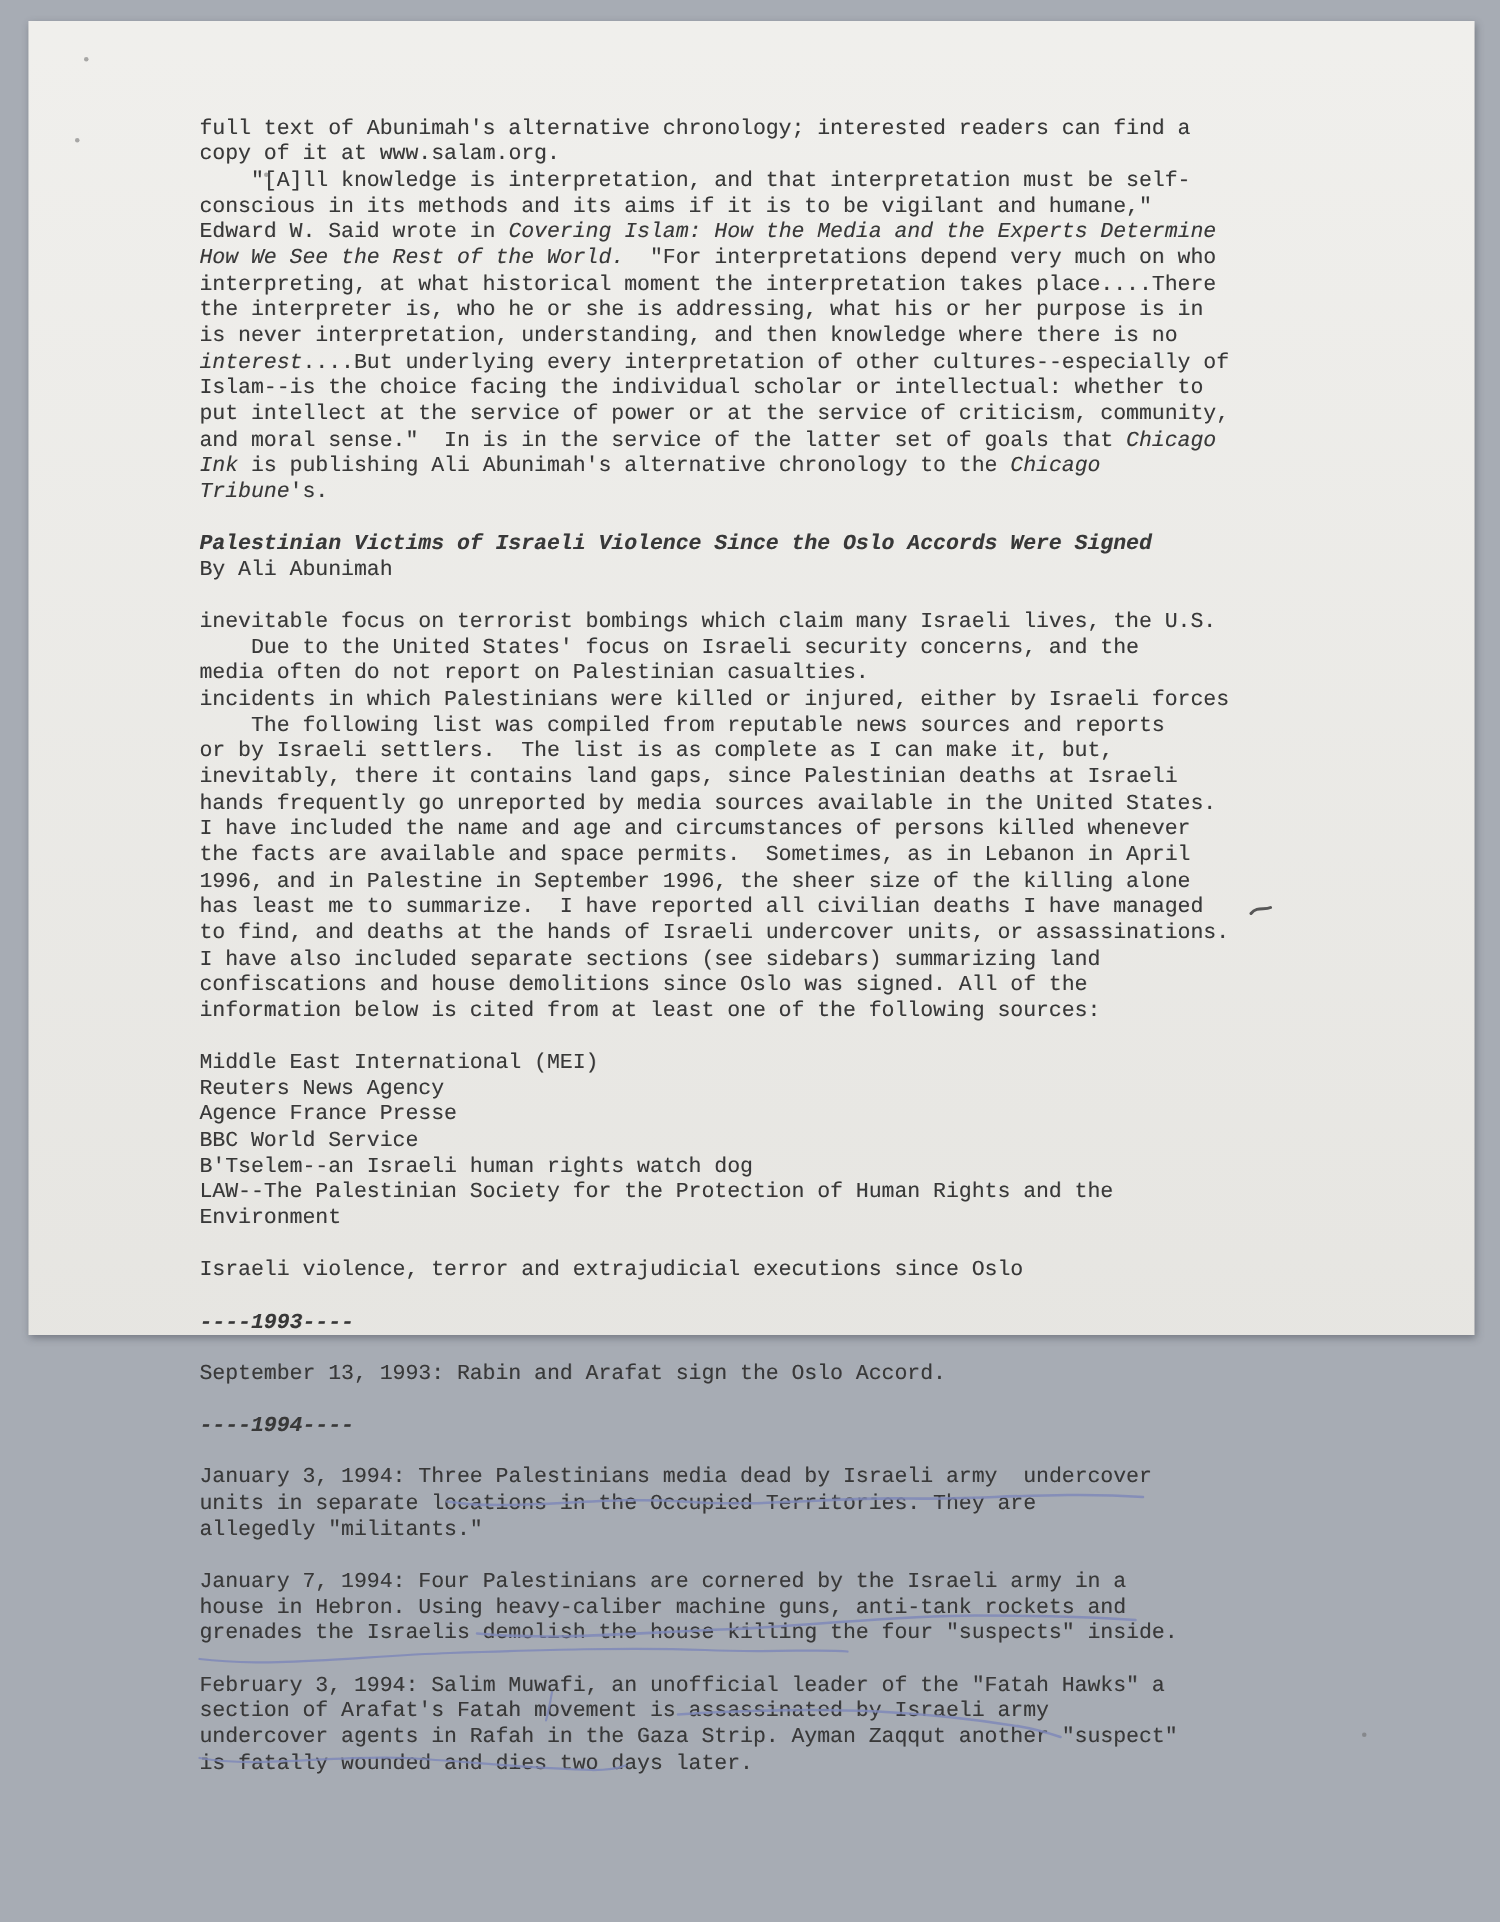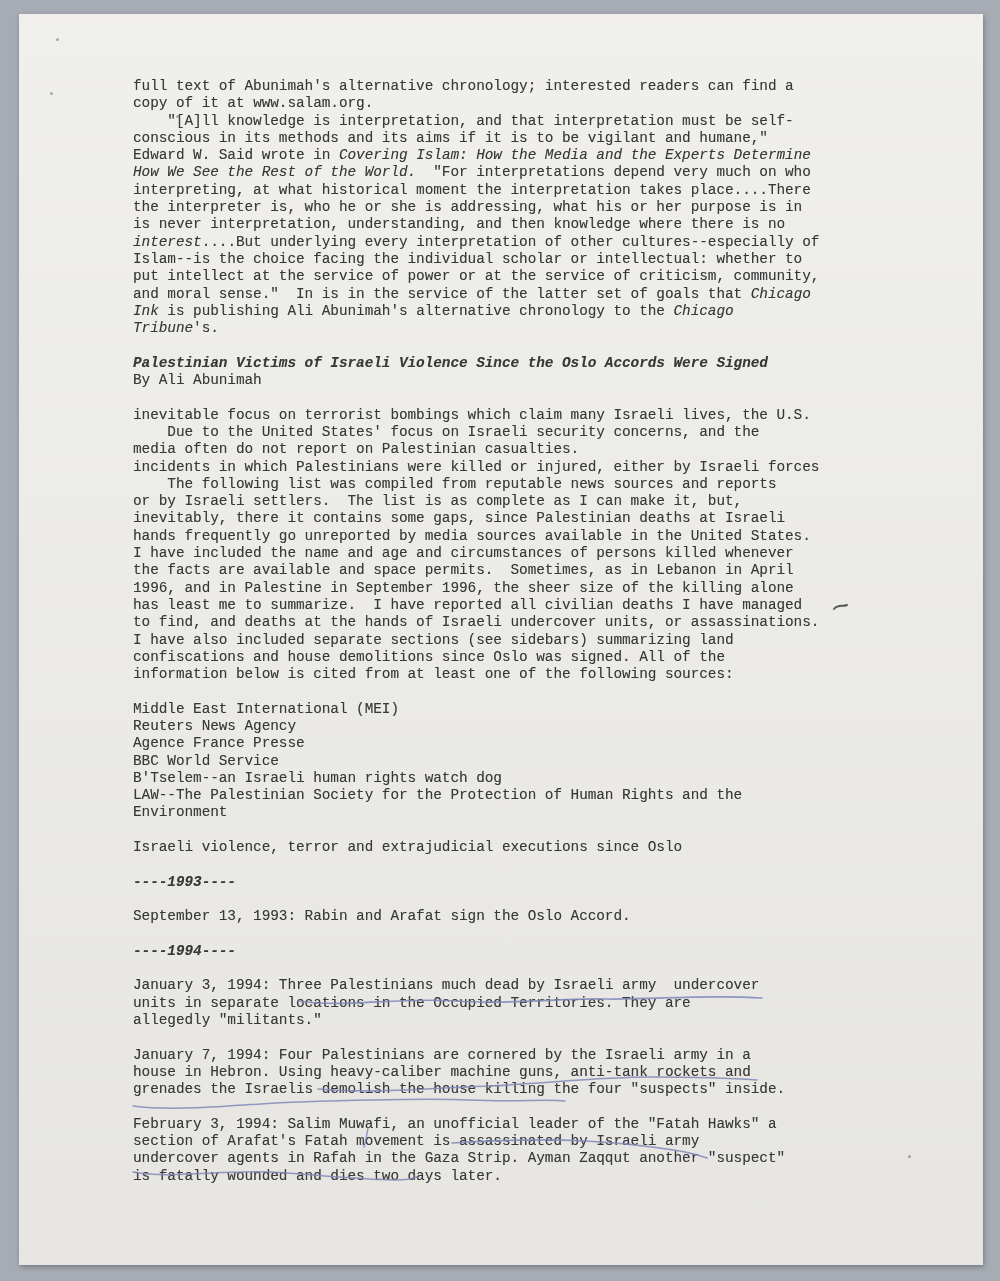--- a/index.html
+++ b/index.html
@@ -8,21 +8,21 @@
     overflow: hidden;
     font-family: "Liberation Mono", "DejaVu Sans Mono", monospace;
   }
   .scan {
     position: relative;
     width: 1000px; height: 1281px;
   }
   .paper {
     position: absolute;
     left: 19px; top: 14px;
-    width: 964px; height: 1251px;
+    width: 964px; height: 876px;
     box-shadow: 1px 2px 5px rgba(55,60,72,0.45);
     background-image: linear-gradient(180deg, rgba(255,255,255,0.25), rgba(0,0,0,0.02));
   }
   .textblock {
     position: absolute;
     left: 114px; top: 64px;
     width: 770px;
   }
   .line {
     white-space: pre;
@@ -72,21 +72,21 @@
         <div class="line">&nbsp;</div>
         <div class="line"><span class="s-bi">Palestinian Victims of Israeli Violence Since the Oslo Accords Were Signed</span></div>
         <div class="line"><span class="s-b">By Ali Abunimah</span></div>
         <div class="line">&nbsp;</div>
         <div class="line"><span class="s-n">inevitable focus on terrorist bombings which claim many Israeli lives, the U.S.</span></div>
         <div class="line"><span class="s-n">    Due to the United States' focus on Israeli security concerns, and the</span></div>
         <div class="line"><span class="s-n">media often do not report on Palestinian casualties.</span></div>
         <div class="line"><span class="s-n">incidents in which Palestinians were killed or injured, either by Israeli forces</span></div>
         <div class="line"><span class="s-n">    The following list was compiled from reputable news sources and reports</span></div>
         <div class="line"><span class="s-n">or by Israeli settlers.  The list is as complete as I can make it, but,</span></div>
-        <div class="line"><span class="s-n">inevitably, there it contains some gaps, since Palestinian deaths at Israeli</span></div>
+        <div class="line"><span class="s-n">inevitably, there it contains land gaps, since Palestinian deaths at Israeli</span></div>
         <div class="line"><span class="s-n">hands frequently go unreported by media sources available in the United States.</span></div>
         <div class="line"><span class="s-n">I have included the name and age and circumstances of persons killed whenever</span></div>
         <div class="line"><span class="s-n">the facts are available and space permits.  Sometimes, as in Lebanon in April</span></div>
         <div class="line"><span class="s-n">1996, and in Palestine in September 1996, the sheer size of the killing alone</span></div>
         <div class="line"><span class="s-n">has least me to summarize.  I have reported all civilian deaths I have managed</span></div>
         <div class="line"><span class="s-n">to find, and deaths at the hands of Israeli undercover units, or assassinations.</span></div>
         <div class="line"><span class="s-n">I have also included separate sections (see sidebars) summarizing land</span></div>
         <div class="line"><span class="s-n">confiscations and house demolitions since Oslo was signed. All of the</span></div>
         <div class="line"><span class="s-n">information below is cited from at least one of the following sources:</span></div>
         <div class="line">&nbsp;</div>
@@ -99,21 +99,21 @@
         <div class="line"><span class="s-n">Environment</span></div>
         <div class="line">&nbsp;</div>
         <div class="line"><span class="s-b">Israeli violence, terror and extrajudicial executions since Oslo</span></div>
         <div class="line">&nbsp;</div>
         <div class="line"><span class="s-bi">----1993----</span></div>
         <div class="line">&nbsp;</div>
         <div class="line"><span class="s-b">September 13, 1993: Rabin and Arafat sign the Oslo Accord.</span></div>
         <div class="line">&nbsp;</div>
         <div class="line"><span class="s-bi">----1994----</span></div>
         <div class="line">&nbsp;</div>
-        <div class="line"><span class="s-b">January 3, 1994:</span><span class="s-n"> Three Palestinians much dead by Israeli army  undercover</span></div>
+        <div class="line"><span class="s-b">January 3, 1994:</span><span class="s-n"> Three Palestinians media dead by Israeli army  undercover</span></div>
         <div class="line"><span class="s-n">units in separate locations in the Occupied Territories. They are</span></div>
         <div class="line"><span class="s-n">allegedly "militants."</span></div>
         <div class="line">&nbsp;</div>
         <div class="line"><span class="s-b">January 7, 1994:</span><span class="s-n"> Four Palestinians are cornered by the Israeli army in a</span></div>
         <div class="line"><span class="s-n">house in Hebron. Using heavy-caliber machine guns, anti-tank rockets and</span></div>
         <div class="line"><span class="s-n">grenades the Israelis demolish the house killing the four "suspects" inside.</span></div>
         <div class="line">&nbsp;</div>
         <div class="line"><span class="s-b">February 3, 1994:</span><span class="s-n"> Salim Muwafi, an unofficial leader of the "Fatah Hawks" a</span></div>
         <div class="line"><span class="s-n">section of Arafat's Fatah movement is assassinated by Israeli army</span></div>
         <div class="line"><span class="s-n">undercover agents in Rafah in the Gaza Strip. Ayman Zaqqut another "suspect"</span></div>

